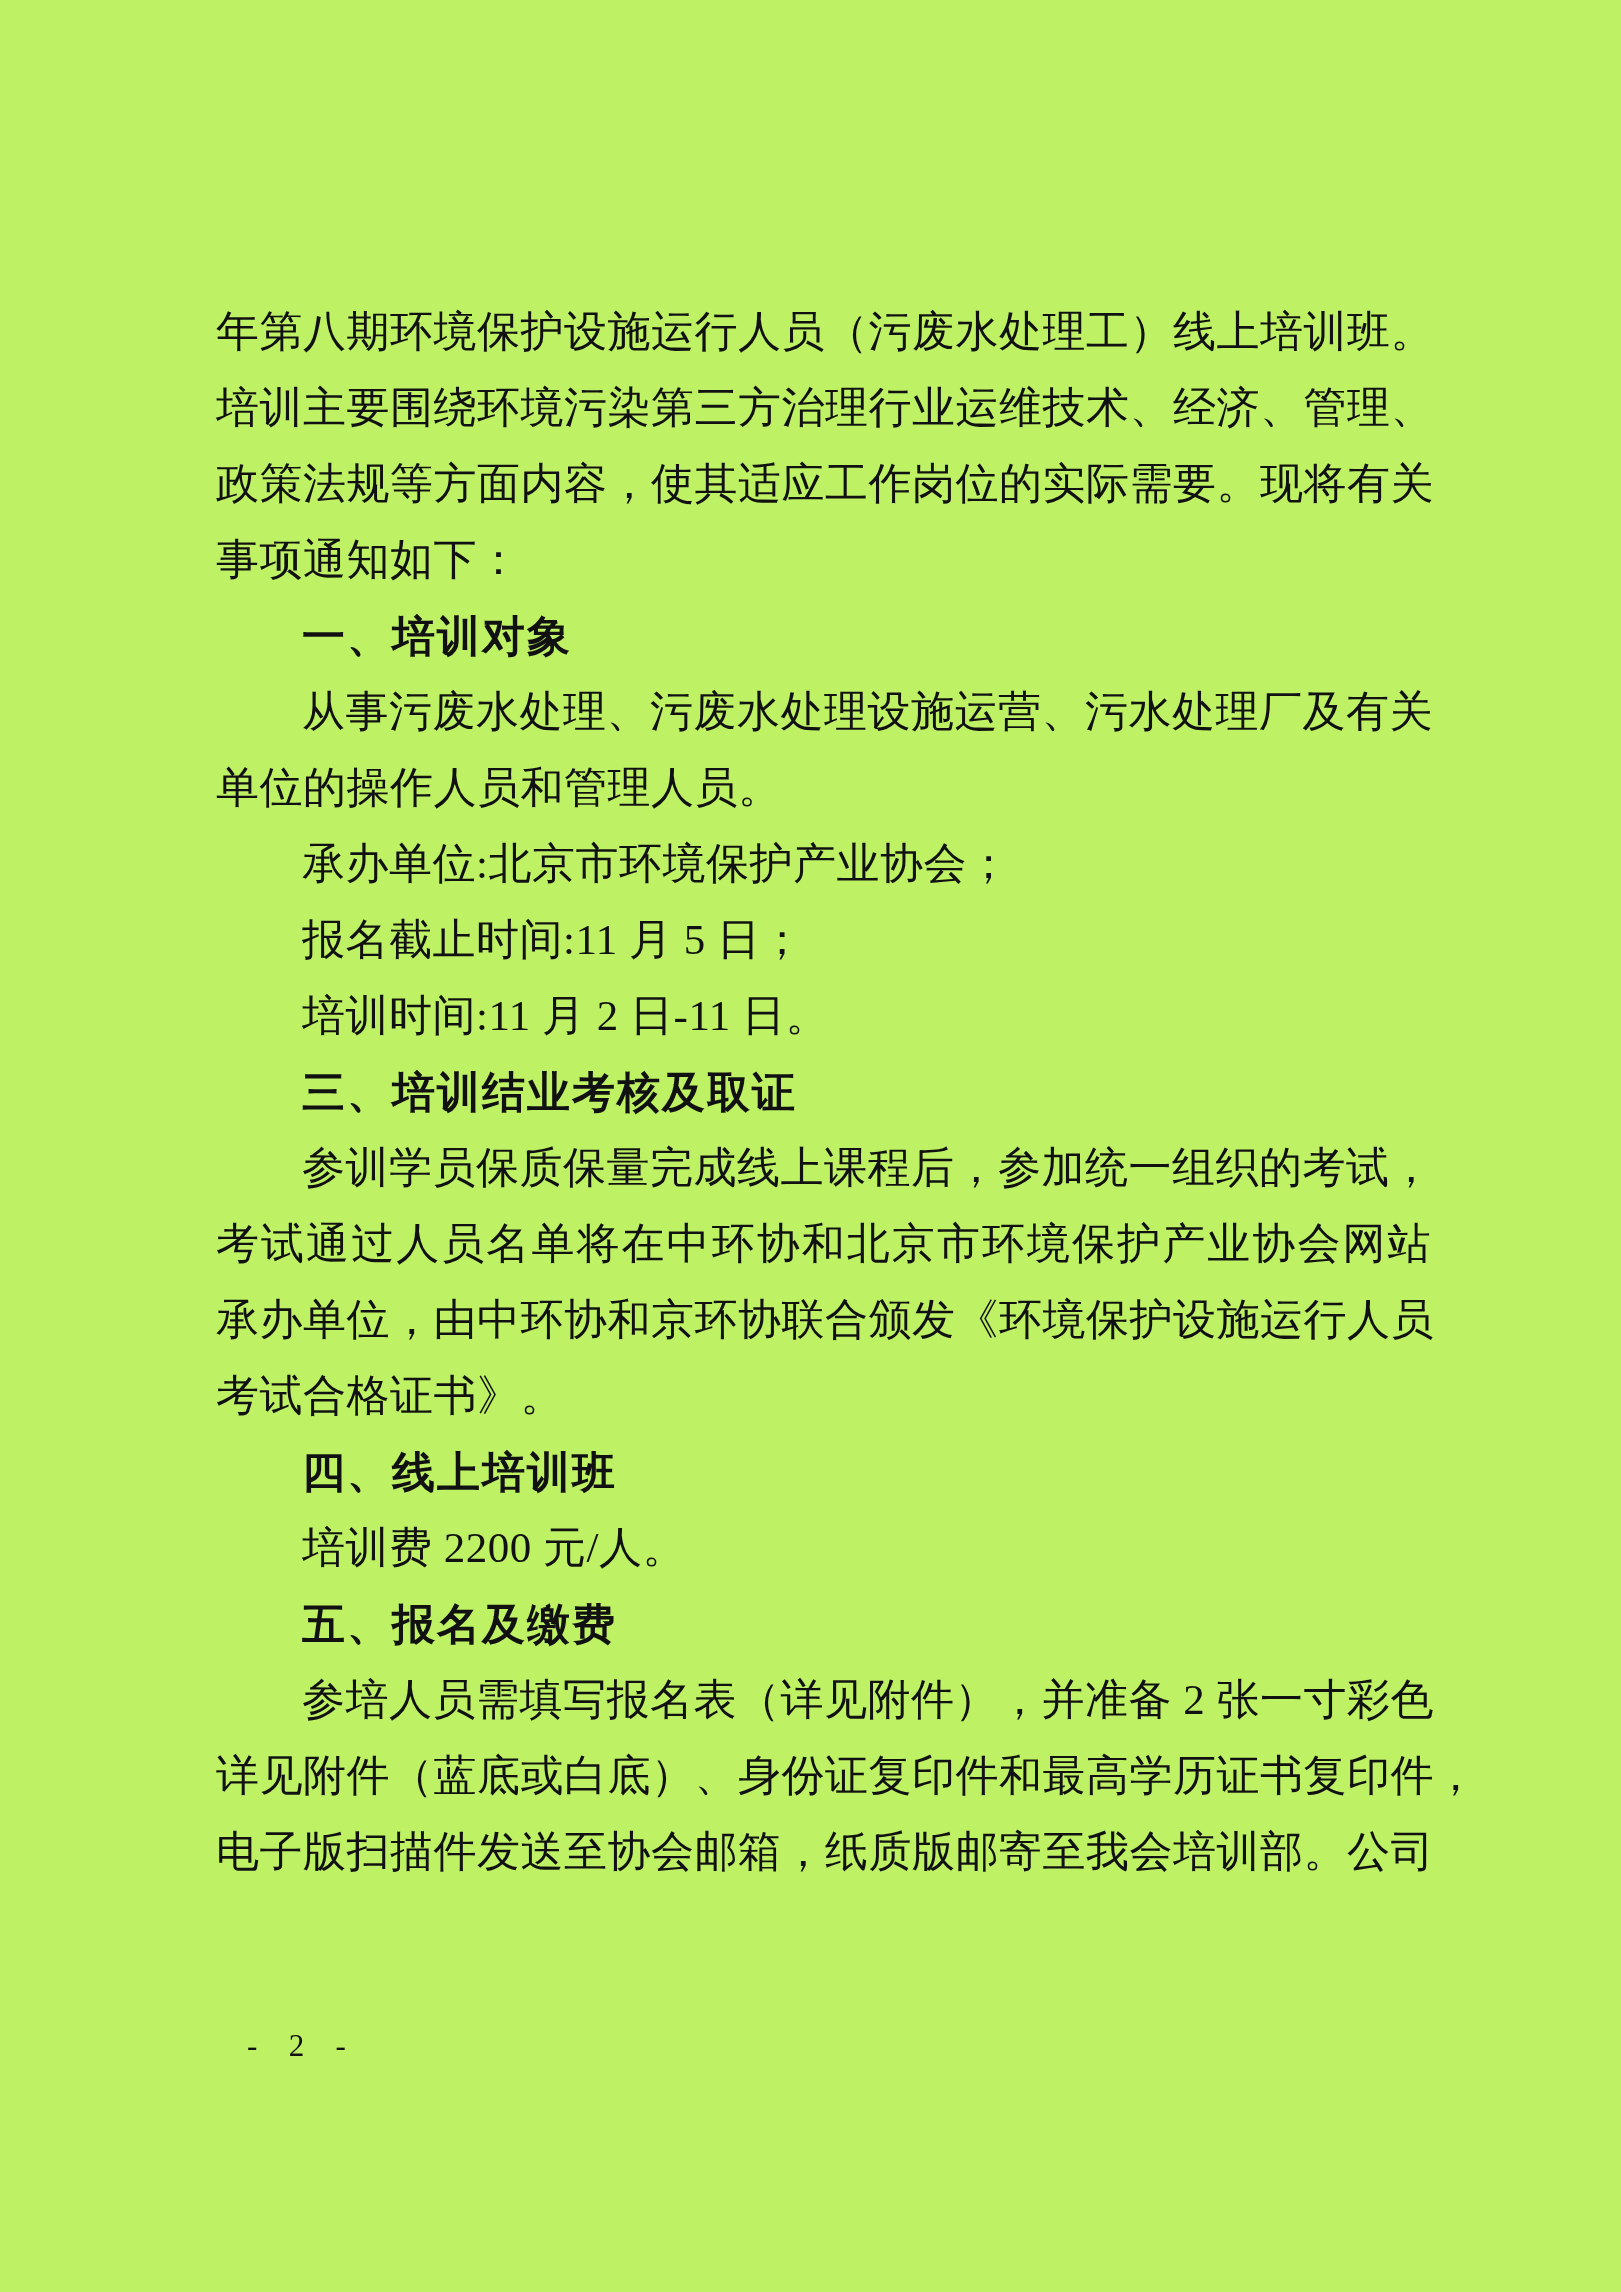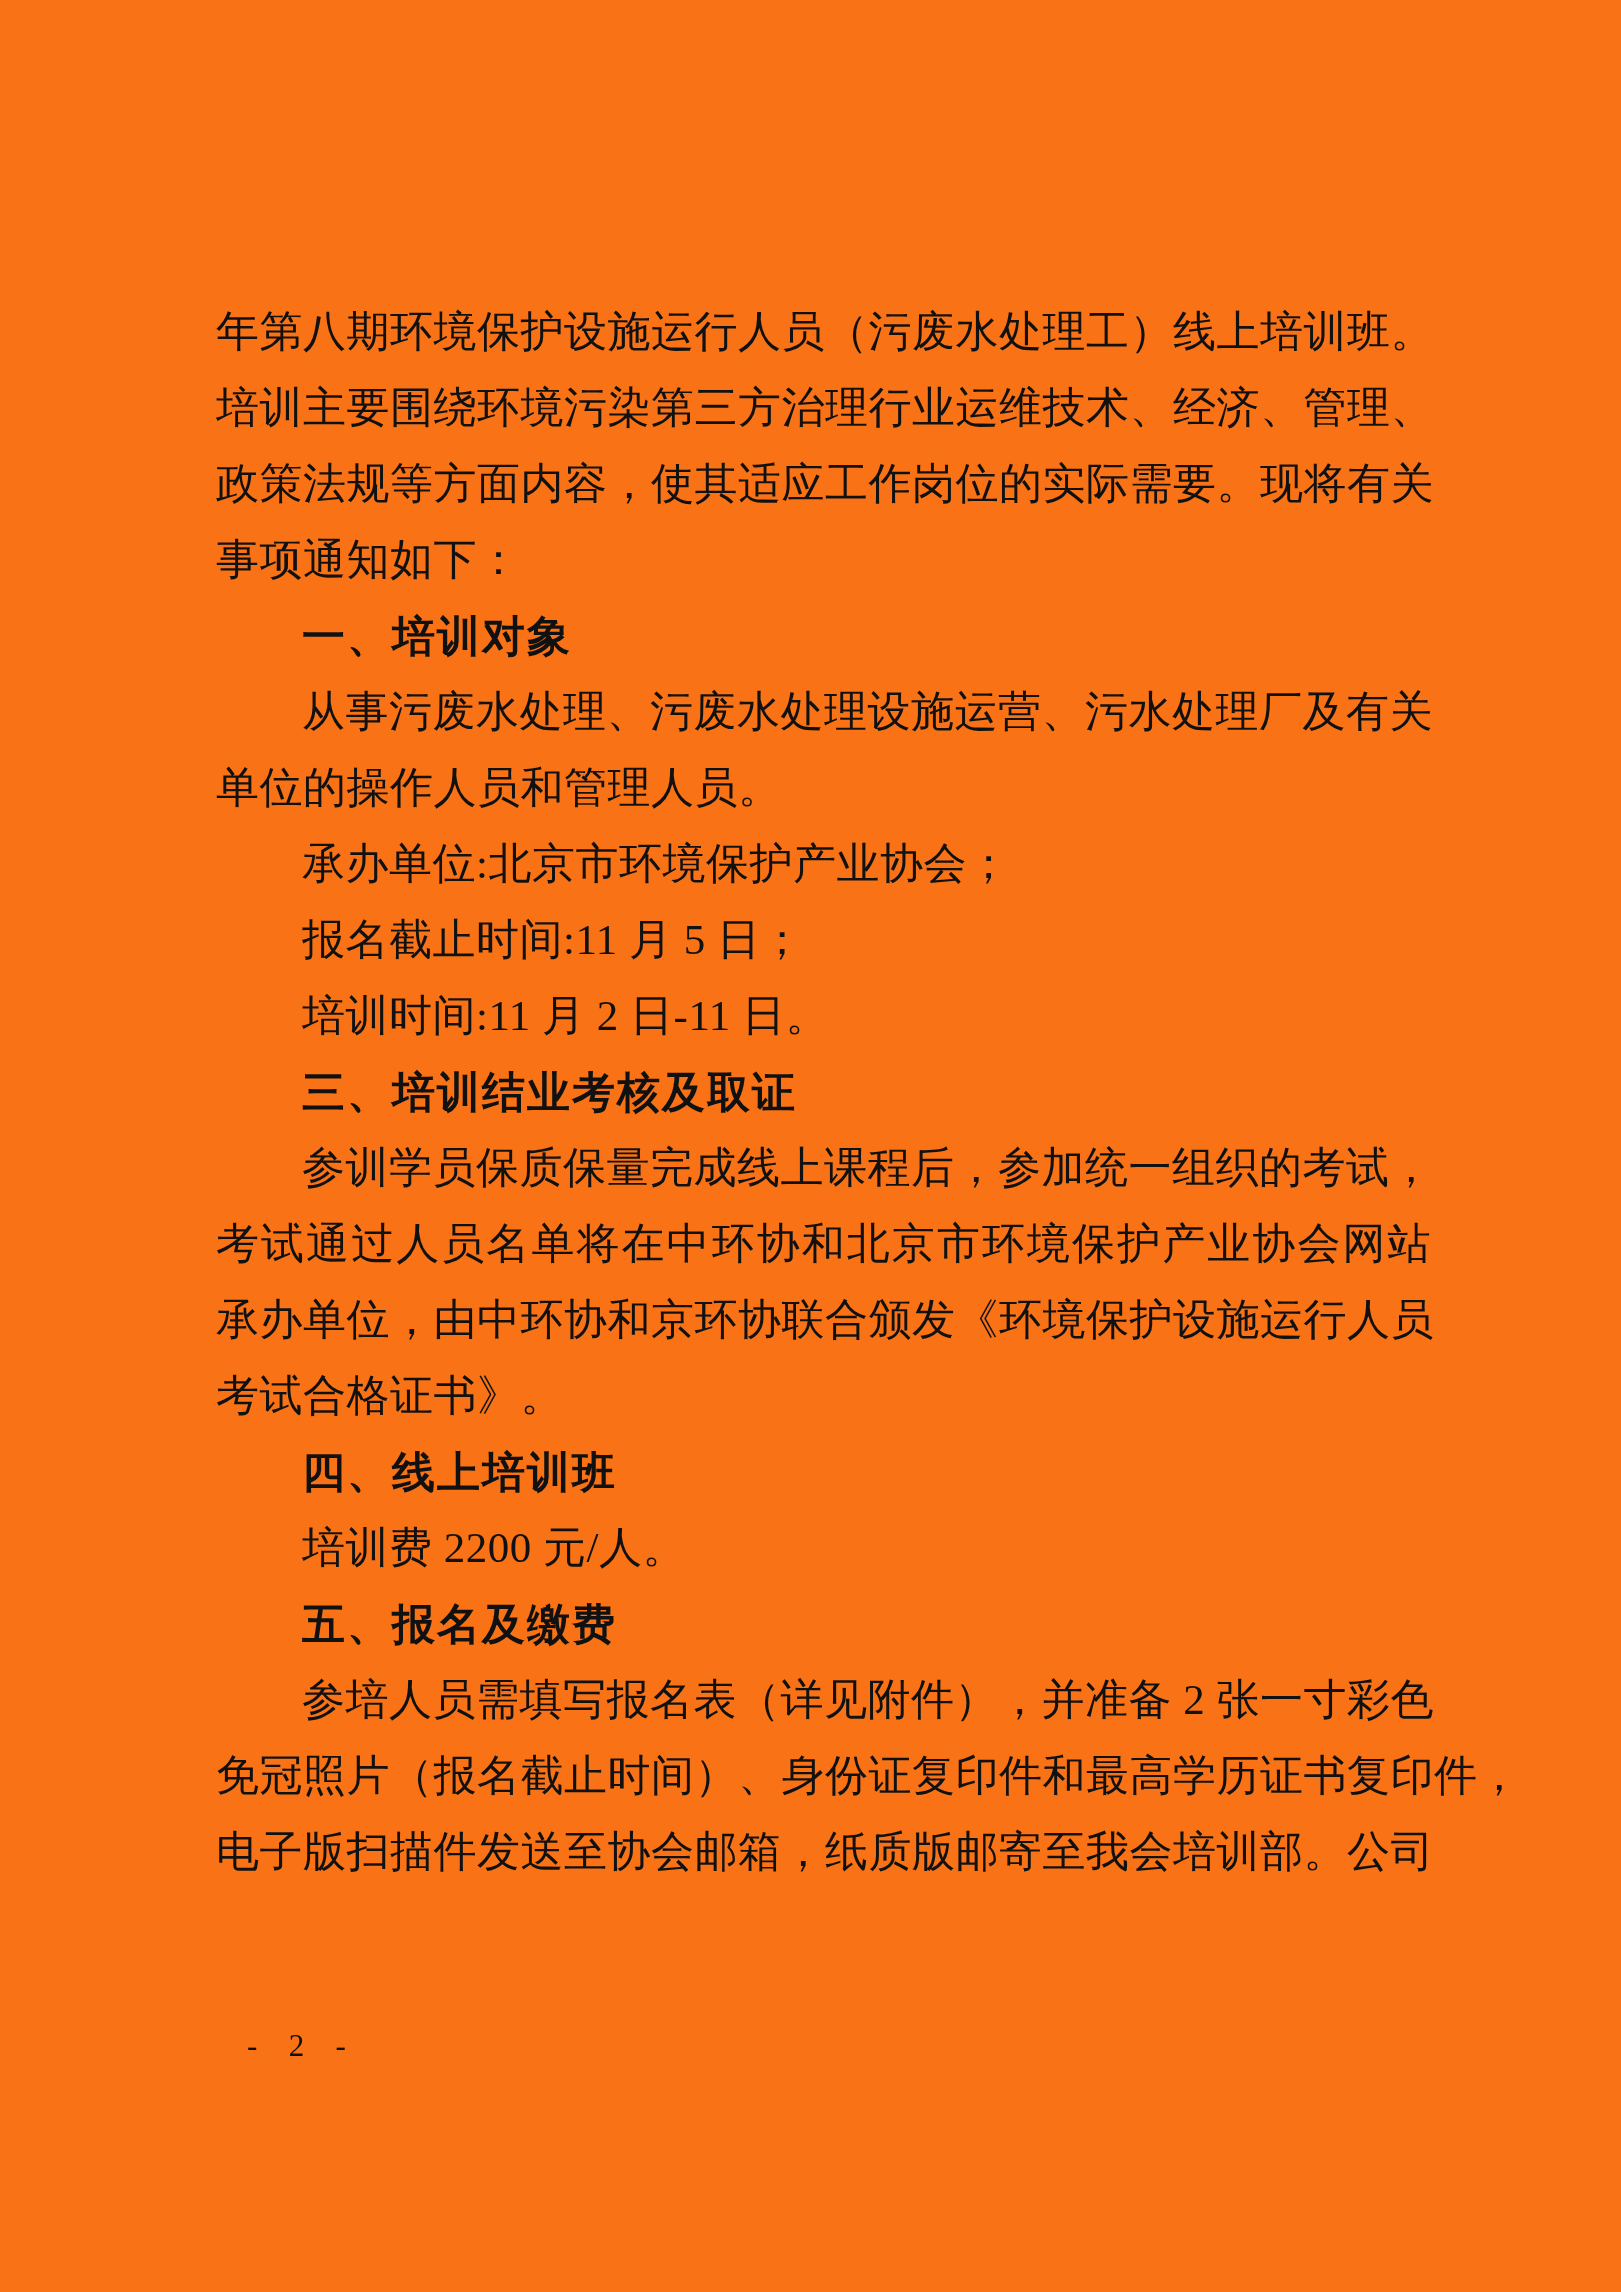--- a/index.html
+++ b/index.html
@@ -1,21 +1,21 @@
 <!DOCTYPE html>
 <html><head>
 <meta charset="utf-8">
 <style>
   * { margin: 0; padding: 0; box-sizing: border-box; }
   html, body { background: #e8e8e8; }
   .page {
     position: relative;
     width: 1621px;
     height: 2293px;
-    background: #f97316;
+    background: #bef264;
     color: #111111;
     overflow: hidden;
     font-family: "Liberation Serif", "DejaVu Serif", serif;
   }
   .text-block {
     position: absolute;
     left: 216px;
     top: 294px;
     width: 1215px;
   }
@@ -66,19 +66,19 @@
     <div class="line indent">培训时间:11 月 2 日-11 日。</div>
     <div class="line heading indent">三、培训结业考核及取证</div>
     <div class="line indent justify">参训学员保质保量完成线上课程后，参加统一组织的考试，</div>
     <div class="line justify">考试通过人员名单将在中环协和北京市环境保护产业协会网站</div>
     <div class="line justify">承办单位，由中环协和京环协联合颁发《环境保护设施运行人员</div>
     <div class="line">考试合格证书》。</div>
     <div class="line heading indent">四、线上培训班</div>
     <div class="line indent">培训费 2200 元/人。</div>
     <div class="line heading indent">五、报名及缴费</div>
     <div class="line indent justify">参培人员需填写报名表（详见附件），并准备 2 张一寸彩色</div>
-    <div class="line justify">免冠照片（报名截止时间）、身份证复印件和最高学历证书复印件，</div>
+    <div class="line justify">详见附件（蓝底或白底）、身份证复印件和最高学历证书复印件，</div>
     <div class="line justify">电子版扫描件发送至协会邮箱，纸质版邮寄至我会培训部。公司</div>
   </div>
 
   <div class="page-number">- 2 -</div>
 </div>
 
 
 </body></html>

